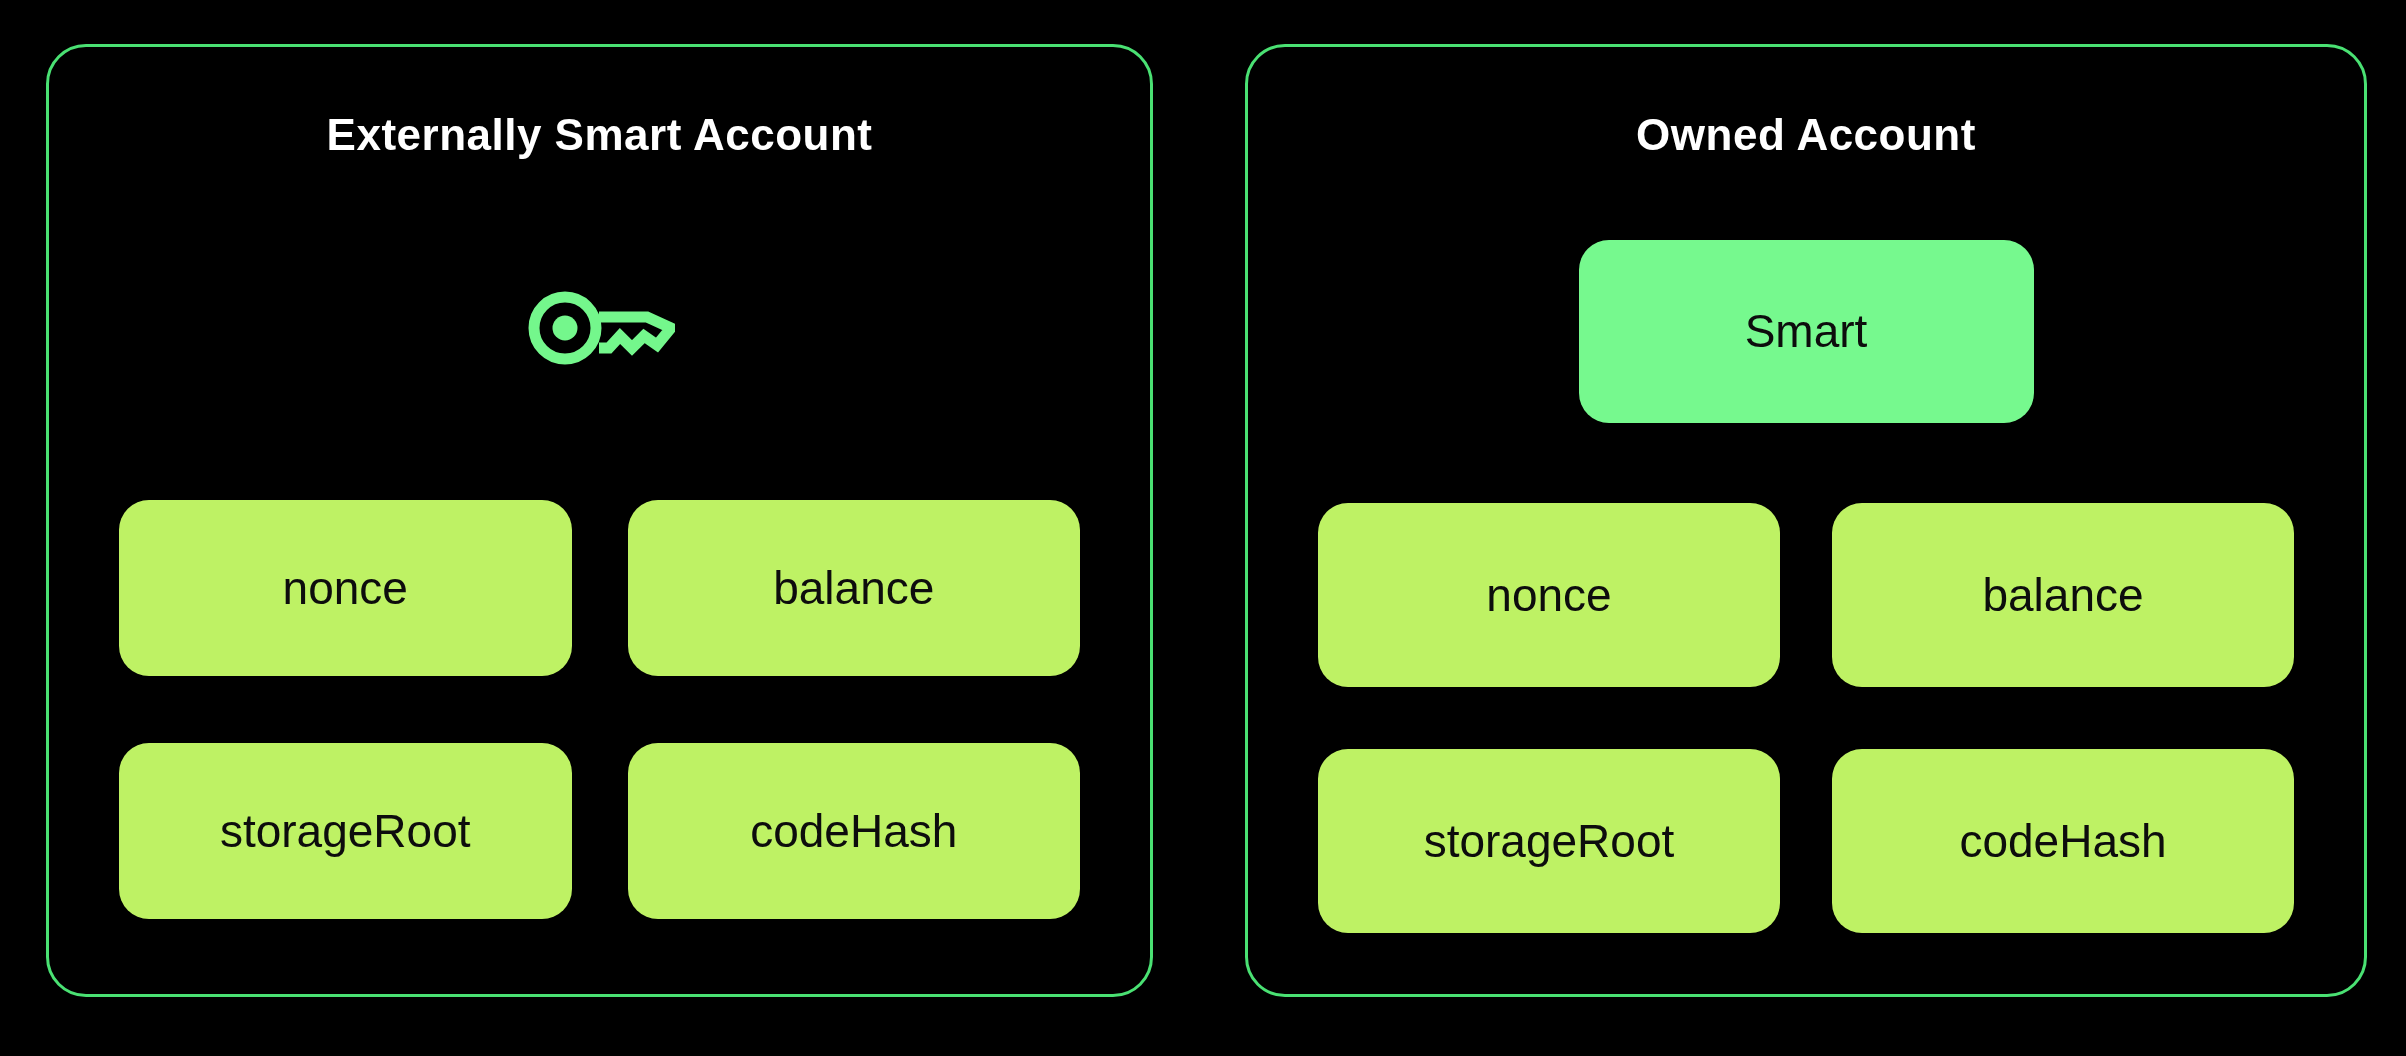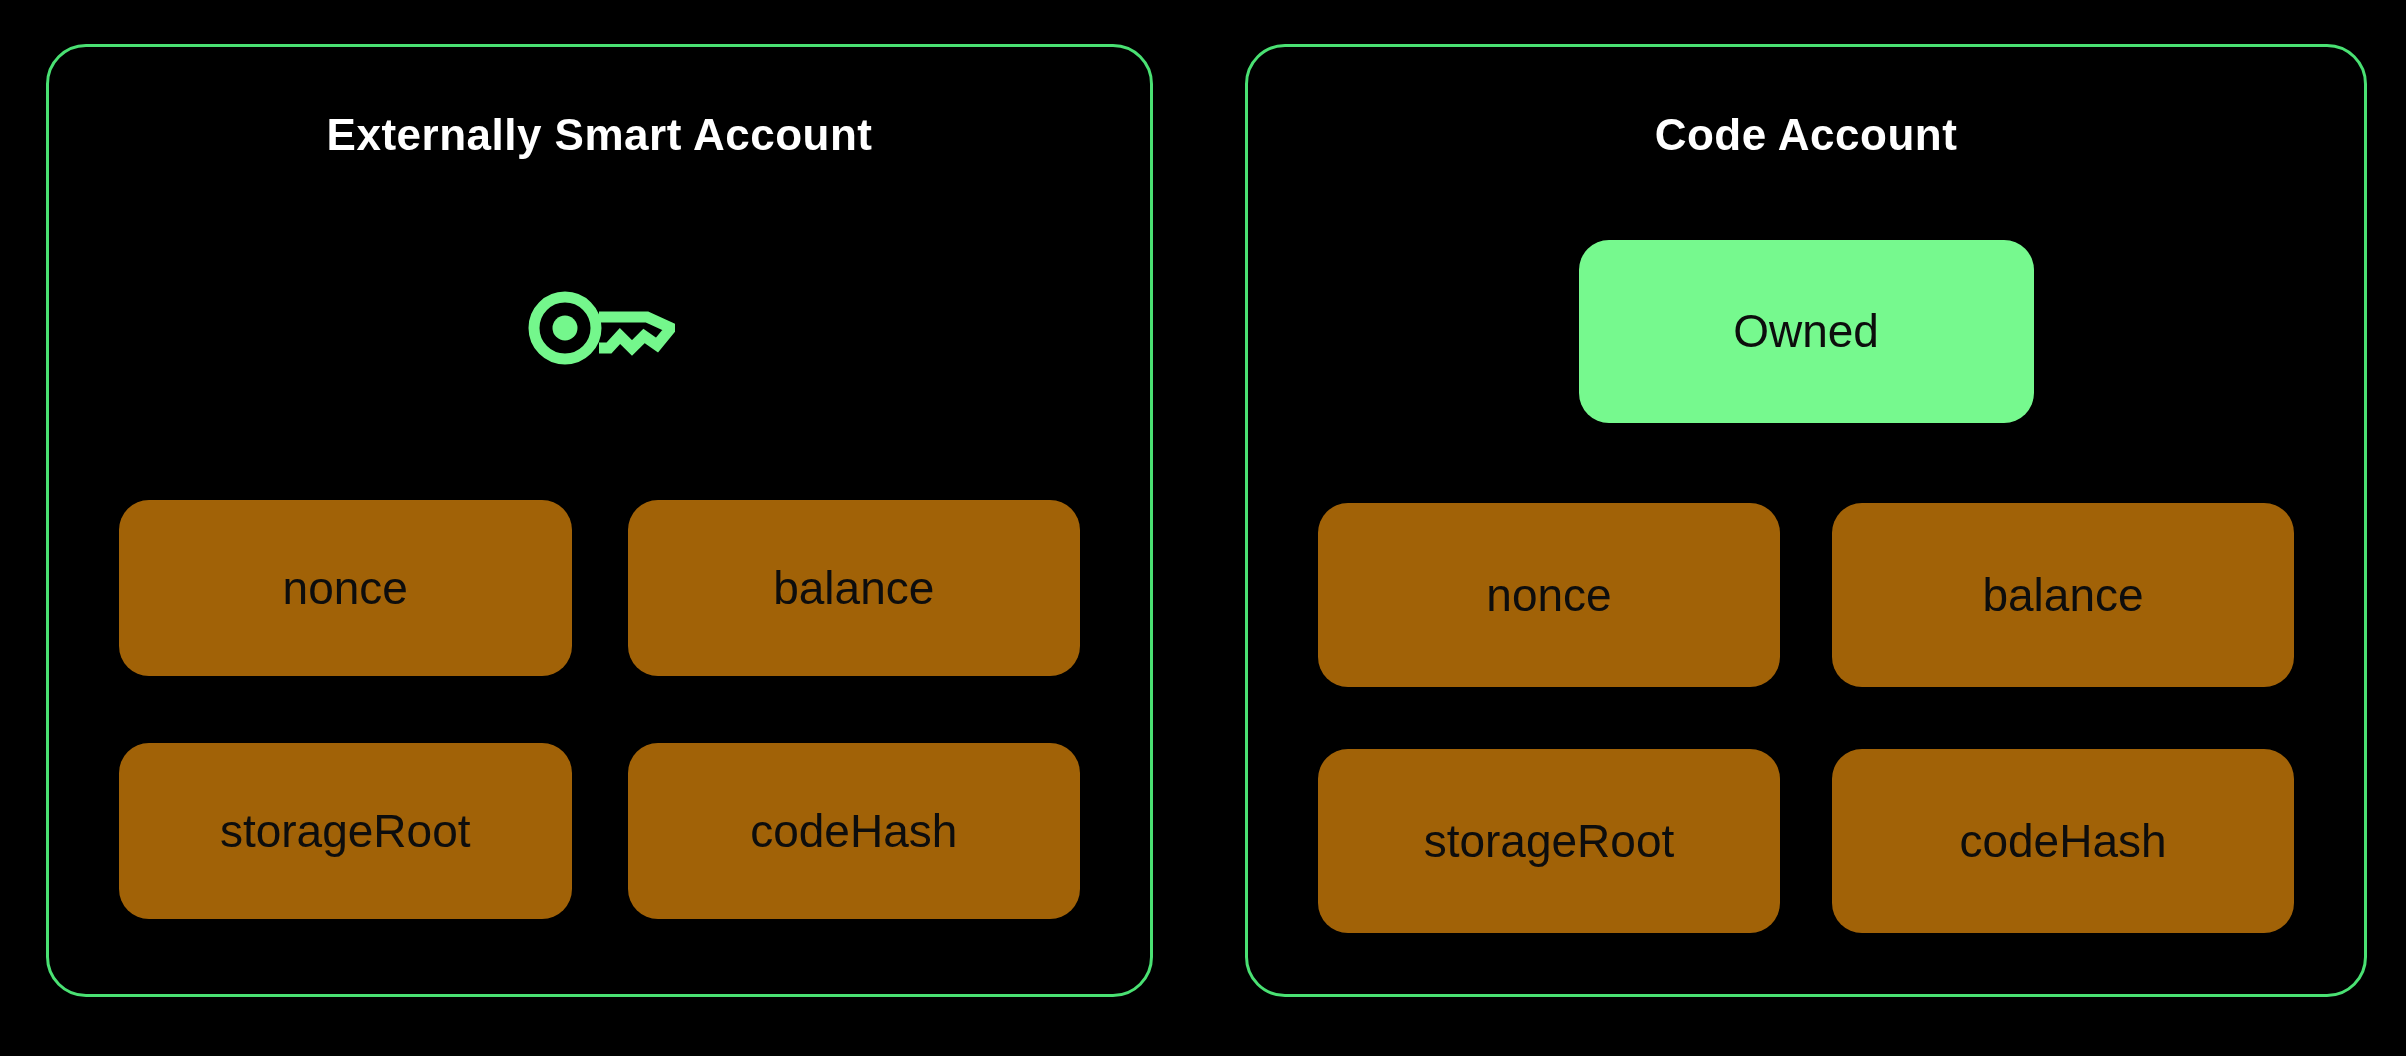--- a/index.html
+++ b/index.html
@@ -66,21 +66,21 @@
     row-gap: 67px;
     grid-auto-rows: 176px;
   }
   .panel--smart .field-grid {
     margin: 80px 70px 0;
     column-gap: 52px;
     row-gap: 62px;
     grid-auto-rows: 184px;
   }
   .field-box {
-    background: #a16207;
+    background: #bef264;
     border-radius: 30px;
     display: flex;
     align-items: center;
     justify-content: center;
     color: #0D0D0D;
     font-size: 46px;
   }
 </style>
 </head>
 <body>
@@ -98,23 +98,23 @@
 
     <div class="field-grid">
       <div class="field-box">nonce</div>
       <div class="field-box">balance</div>
       <div class="field-box">storageRoot</div>
       <div class="field-box">codeHash</div>
     </div>
   </section>
 
   <section class="panel panel--smart">
-    <h2 class="panel-title">Code Account</h2>
+    <h2 class="panel-title">Owned Account</h2>
 
-    <div class="code-box">Owned</div>
+    <div class="code-box">Smart</div>
 
     <div class="field-grid">
       <div class="field-box">nonce</div>
       <div class="field-box">balance</div>
       <div class="field-box">storageRoot</div>
       <div class="field-box">codeHash</div>
     </div>
   </section>
 
 </div>

